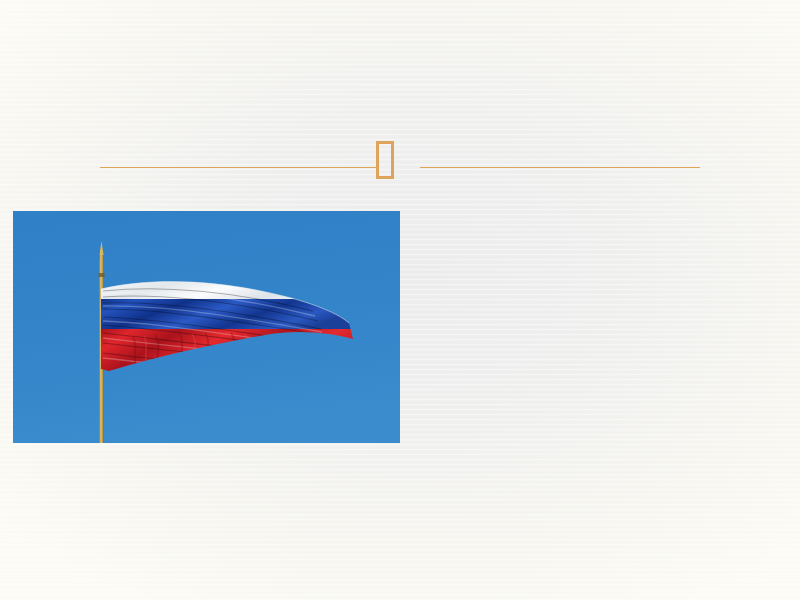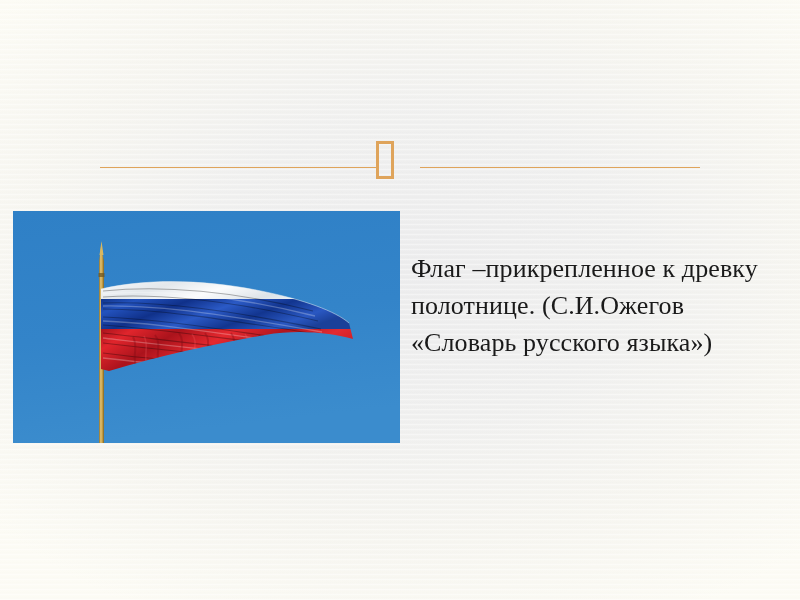--- a/index.html
+++ b/index.html
@@ -204,15 +204,14 @@
           <path d="M179,123 C187,133 176,144 184,157"></path>
           <path d="M232,123 C239,132 229,142 237,153"></path>
           <path d="M287,124 C293,131 285,139 291,148"></path>
         </g>
       </g>
 
       <path d="M88,78 C140,66 200,70 248,80 C292,89 322,100 336,112" fill="none" stroke="#e8edf1" stroke-width="1" opacity="0.5"></path>
     </svg>
   </div>
 
-  <div class="caption">Флаг –прикрепленное к древку полотнице. (С.И.Ожегов «Словарь русского языка»)</div>
 
 </div>
 
 </body></html>

